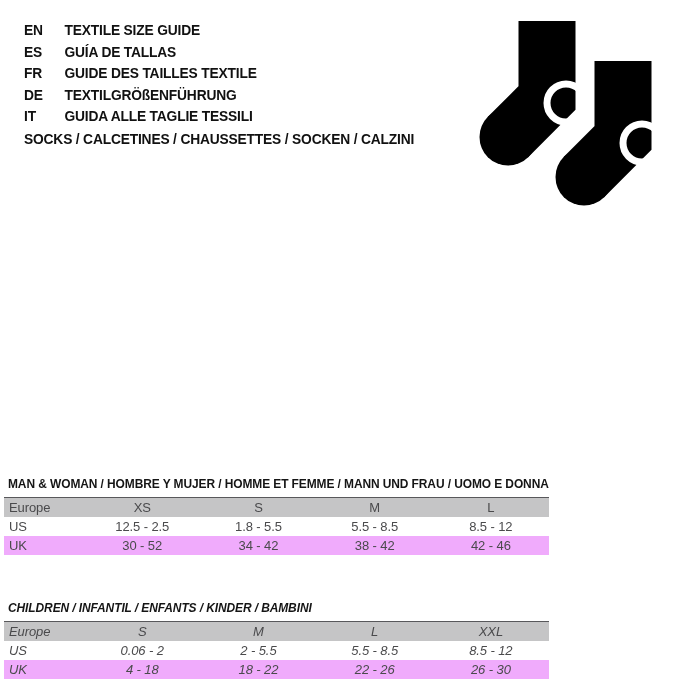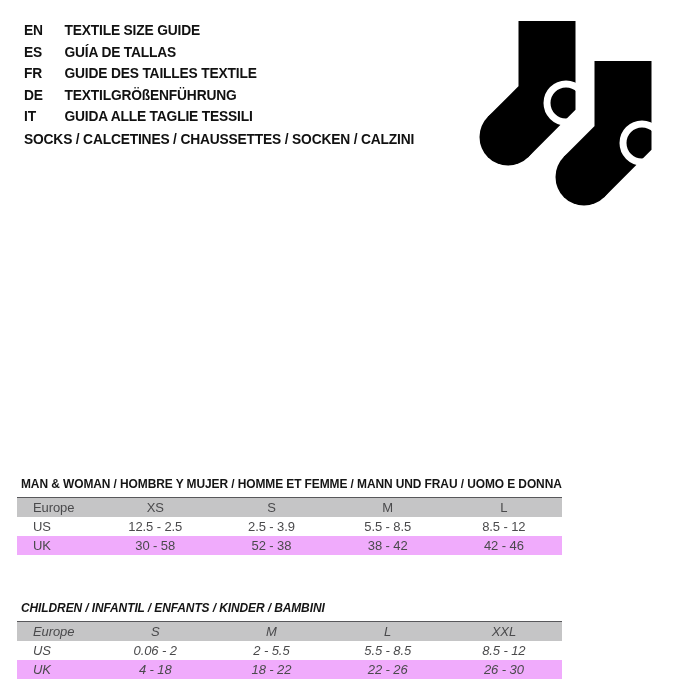--- a/index.html
+++ b/index.html
@@ -52,21 +52,21 @@
   
   .socks-svg {
     position: absolute;
     left: 477px;
     top: 21px;
   }
 
   
   .table-block {
     position: absolute;
-    left: 17px;
+    left: 4px;
     width: 545px;
   }
   .table-block.t1 { top: 476px; }
   .table-block.t2 { top: 600px; font-style: italic; }
   .tbl-title {
     height: 21px;
     margin-left: 4px;
     font-size: 13px;
     font-weight: 700;
     color: #151515;
@@ -91,21 +91,21 @@
     font-weight: 400;
     letter-spacing: -0.1px;
     color: #4a4a4c;
     text-align: center;
     vertical-align: middle;
     white-space: nowrap;
   }
   table.size-table th.row-head,
   table.size-table td.row-head {
     text-align: left;
-    padding-left: 16px;
+    padding-left: 5px;
   }
   table.size-table thead tr { background: #c5c5c6; }
   table.size-table tbody tr.alt { background: #f0abfc; }
 </style>
 </head>
 <body>
 
 <div class="lang-block">
   <div class="lang-row">
     <span class="lang-code">EN</span><span>TEXTILE SIZE GUIDE</span>
@@ -154,28 +154,28 @@
         <th>XS</th>
         <th>S</th>
         <th>M</th>
         <th>L</th>
       </tr>
     </thead>
     <tbody>
       <tr>
         <td class="row-head">US</td>
         <td>12.5 - 2.5</td>
-        <td>2.5 - 3.9</td>
+        <td>1.8 - 5.5</td>
         <td>5.5 - 8.5</td>
         <td>8.5 - 12</td>
       </tr>
       <tr class="alt">
         <td class="row-head">UK</td>
-        <td>30 - 58</td>
-        <td>52 - 38</td>
+        <td>30 - 52</td>
+        <td>34 - 42</td>
         <td>38 - 42</td>
         <td>42 - 46</td>
       </tr>
     </tbody>
   </table>
 </div>
 
 <div class="table-block t2">
   <div class="tbl-title">CHILDREN / INFANTIL / ENFANTS / KINDER / BAMBINI</div>
   <table class="size-table">

